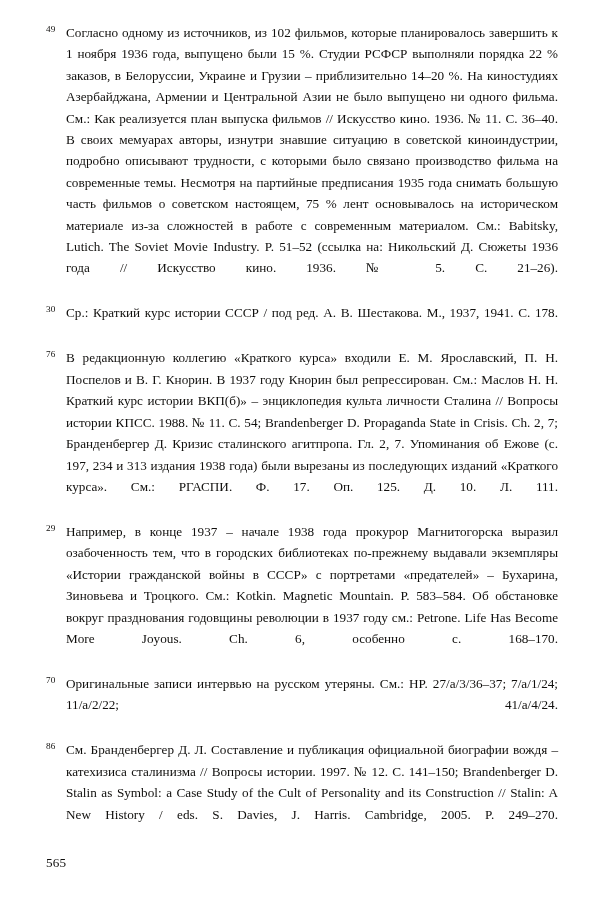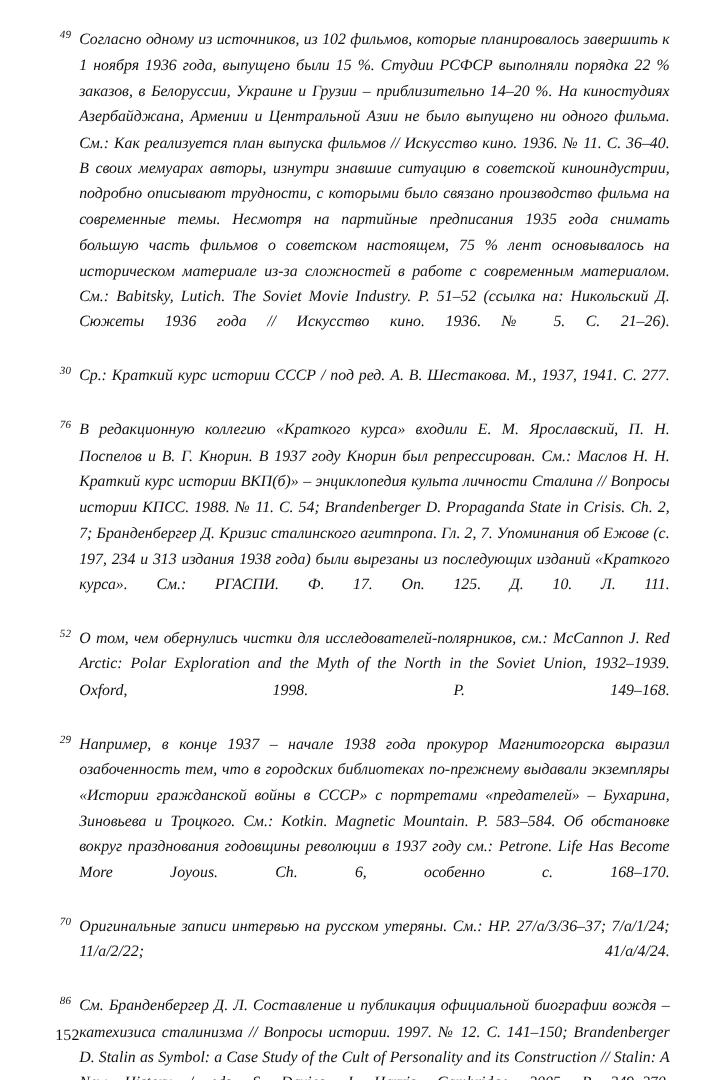--- a/index.html
+++ b/index.html
@@ -37,28 +37,26 @@
     hyphens: none;
     word-spacing: 0.2px;
   }
   .note-num {
     position: absolute;
     left: 0;
     top: 0;
     width: 17px;
     font-size: 9.2px;
     line-height: 15px;
-    text-align: center;
+    text-align: left;
     letter-spacing: 0.1px;
-    font-style: italic;
   }
   .note-body {
     display: block;
     text-align: justify;
-    font-style: italic;
   }
   
   .note-body::after {
     content: "";
     display: inline-block;
     width: 100%;
   }
   .page-number {
     position: absolute;
     left: 46px;
@@ -75,45 +73,41 @@
 
   <div class="notes">
 
     <div class="note">
       <sup class="note-num">49</sup>
       <span class="note-body">Согласно одному из источников, из 102 фильмов, которые планировалось завершить к 1 ноября 1936 года, выпущено были 15 %. Студии РСФСР выполняли порядка 22 % заказов, в Белоруссии, Украине и Грузии – приблизительно 14–20 %. На киностудиях Азербайджана, Армении и Центральной Азии не было выпущено ни одного фильма. См.: Как реализуется план выпуска фильмов // Искусство кино. 1936. № 11. С. 36–40. В своих мемуарах авторы, изнутри знавшие ситуацию в советской киноиндустрии, подробно описывают трудности, с которыми было связано производство фильма на современные темы. Несмотря на партийные предписания 1935 года снимать большую часть фильмов о советском настоящем, 75 % лент основывалось на историческом материале из-за сложностей в работе с современным материалом. См.: Babitsky, Lutich. The Soviet Movie Industry. P. 51–52 (ссылка на: Никольский Д. Сюжеты 1936 года // Искусство кино. 1936. № 5. С. 21–26).</span>
     </div>
 
     <div class="note">
       <sup class="note-num">30</sup>
-      <span class="note-body">Ср.: Краткий курс истории СССР / под ред. А. В. Шестакова. М., 1937, 1941. С. 277.</span>
+      <span class="note-body">Ср.: Краткий курс истории СССР / под ред. А. В. Шестакова. М., 1937, 1941. С. 178.</span>
     </div>
 
     <div class="note">
       <sup class="note-num">76</sup>
       <span class="note-body">В редакционную коллегию «Краткого курса» входили Е. М. Ярославский, П. Н. Поспелов и В. Г. Кнорин. В 1937 году Кнорин был репрессирован. См.: Маслов Н. Н. Краткий курс истории ВКП(б)» – энциклопедия культа личности Сталина // Вопросы истории КПСС. 1988. № 11. С. 54; Brandenberger D. Propaganda State in Crisis. Ch. 2, 7; Бранденбергер Д. Кризис сталинского агитпропа. Гл. 2, 7. Упоминания об Ежове (с. 197, 234 и 313 издания 1938 года) были вырезаны из последующих изданий «Краткого курса». См.: РГАСПИ. Ф. 17. Оп. 125. Д. 10. Л. 111.</span>
     </div>
 
-    <div class="note">
-      <sup class="note-num">52</sup>
-      <span class="note-body">О том, чем обернулись чистки для исследователей-полярников, см.: McCannon J. Red Arctic: Polar Exploration and the Myth of the North in the Soviet Union, 1932–1939. Oxford, 1998. P. 149–168.</span>
-    </div>
 
     <div class="note">
       <sup class="note-num">29</sup>
       <span class="note-body">Например, в конце 1937 – начале 1938 года прокурор Магнитогорска выразил озабоченность тем, что в городских библиотеках по-прежнему выдавали экземпляры «Истории гражданской войны в СССР» с портретами «предателей» – Бухарина, Зиновьева и Троцкого. См.: Kotkin. Magnetic Mountain. P. 583–584. Об обстановке вокруг празднования годовщины революции в 1937 году см.: Petrone. Life Has Become More Joyous. Ch. 6, особенно с. 168–170.</span>
     </div>
 
     <div class="note">
       <sup class="note-num">70</sup>
       <span class="note-body">Оригинальные записи интервью на русском утеряны. См.: HP. 27/a/3/36–37; 7/a/1/24; 11/a/2/22; 41/a/4/24.</span>
     </div>
 
     <div class="note">
       <sup class="note-num">86</sup>
       <span class="note-body">См. Бранденбергер Д. Л. Составление и публикация официальной биографии вождя – катехизиса сталинизма // Вопросы истории. 1997. № 12. С. 141–150; Brandenberger D. Stalin as Symbol: a Case Study of the Cult of Personality and its Construction // Stalin: A New History / eds. S. Davies, J. Harris. Cambridge, 2005. P. 249–270.</span>
     </div>
 
   </div>
 
-  <div class="page-number">152</div>
+  <div class="page-number">565</div>
 
 </div>
 
 </body></html>

